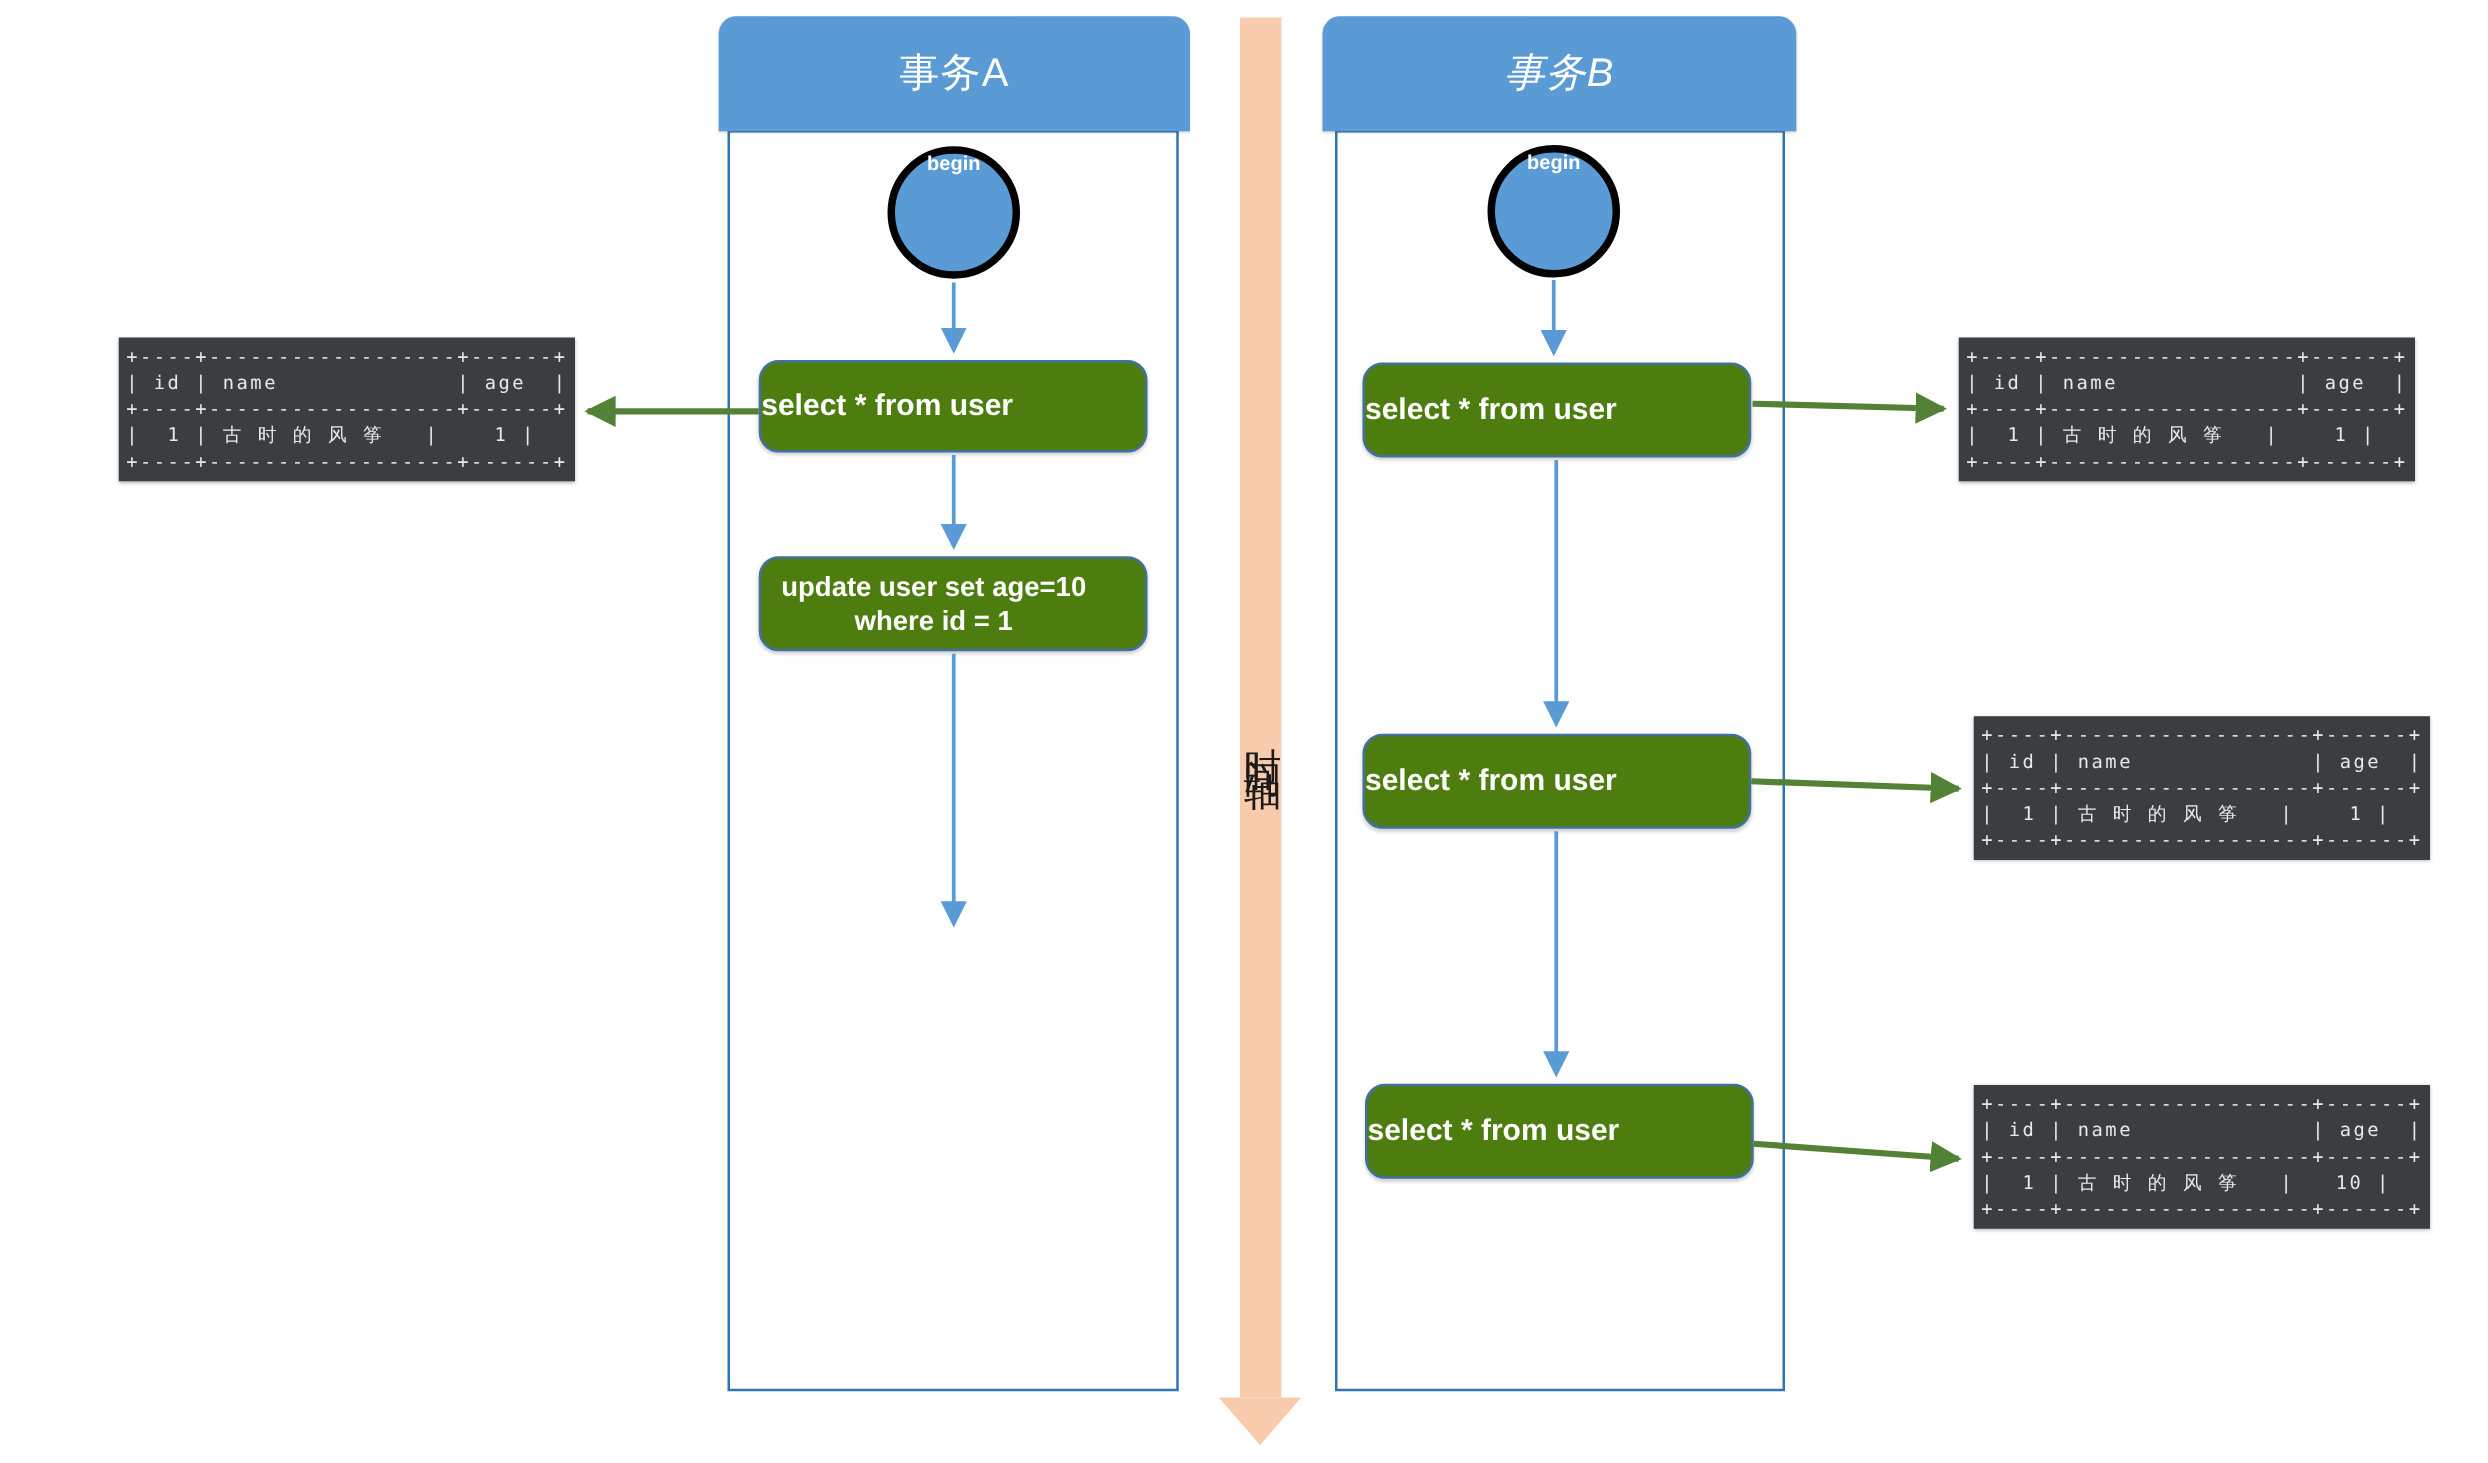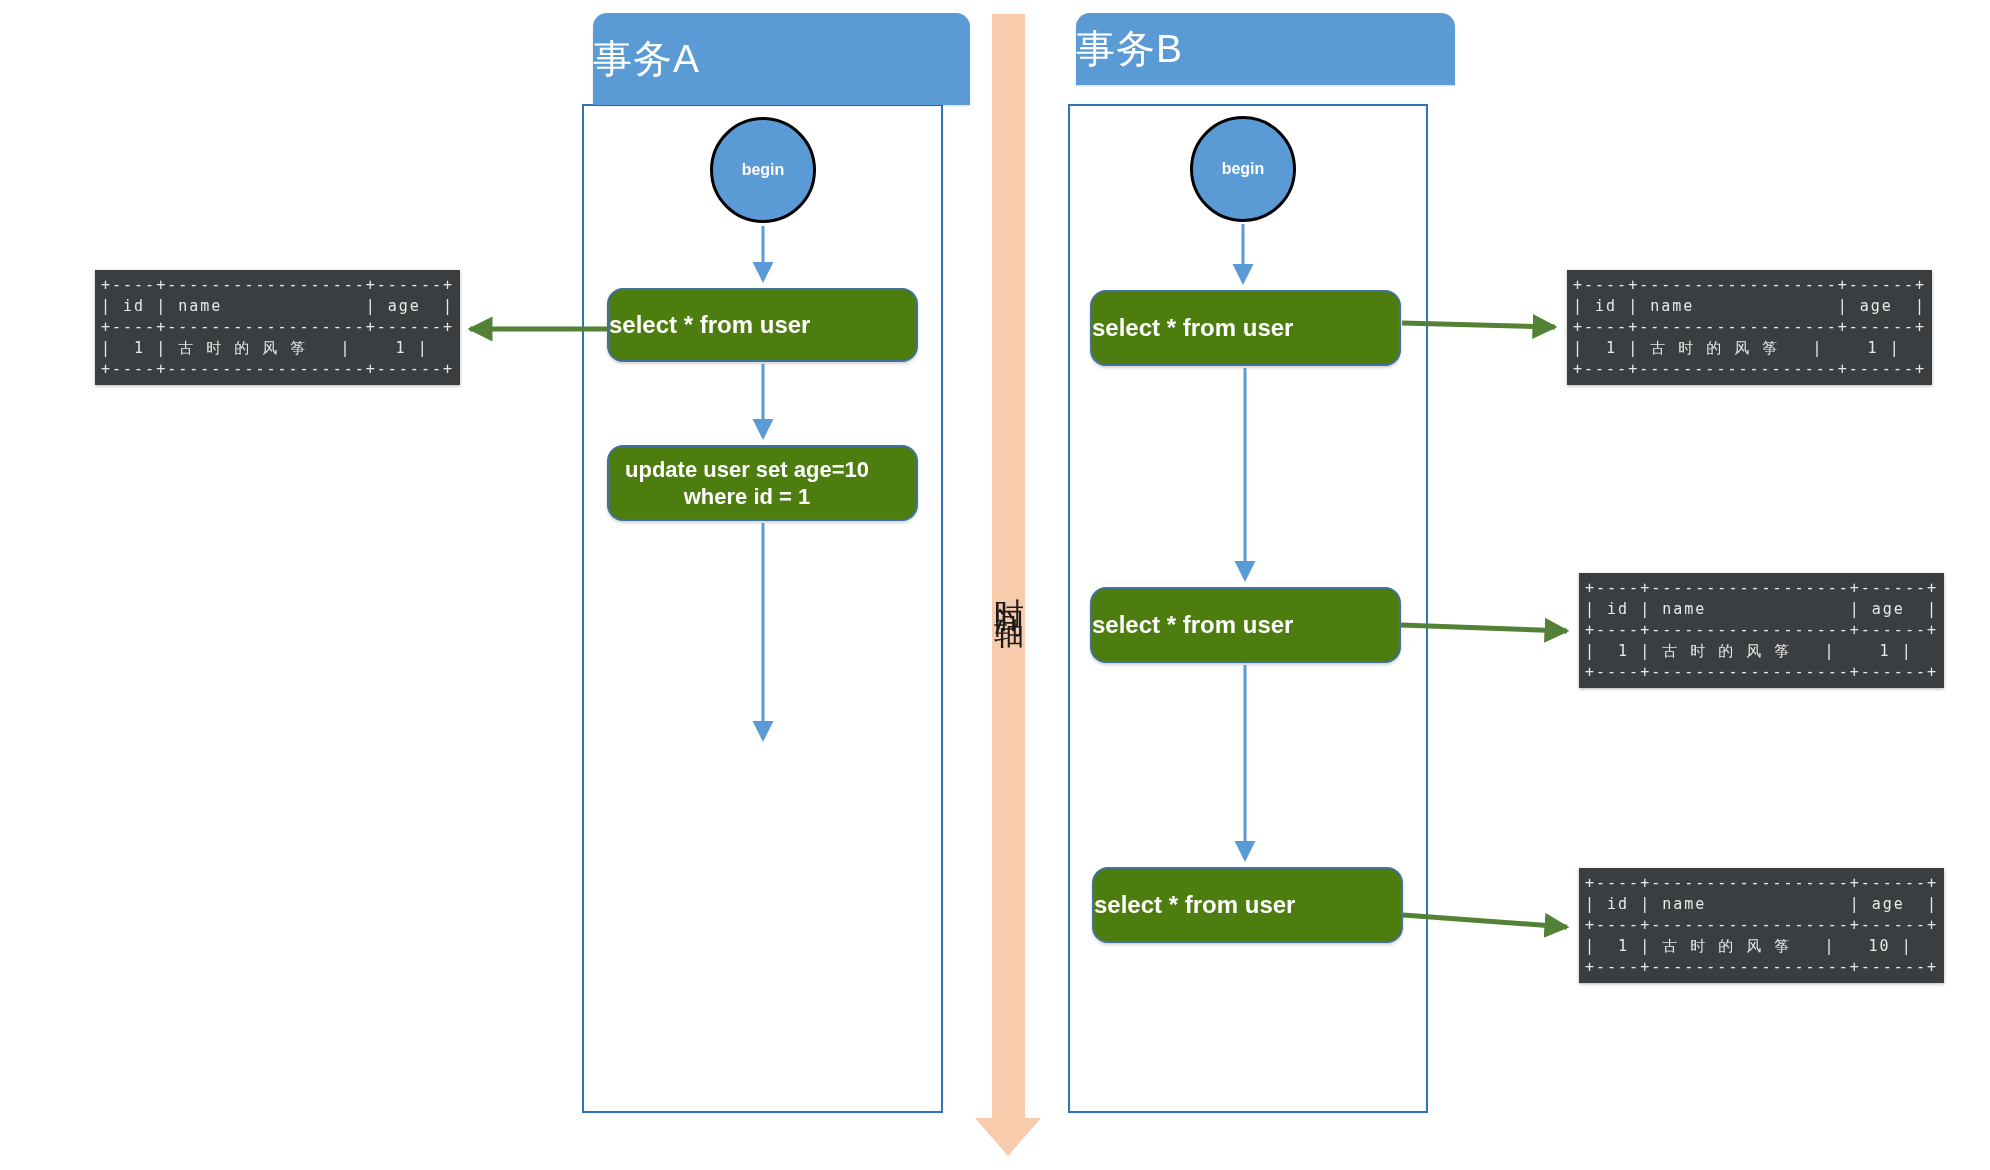--- a/index.html
+++ b/index.html
@@ -6,37 +6,36 @@
   #canvas{
     position:relative;width:1990px;height:1170px;background:#ffffff;overflow:hidden;
     font-family:"Liberation Sans",sans-serif;
   }
   
   .frame{
     position:absolute;border:2px solid #2e75b6;background:#ffffff;box-sizing:border-box;
   }
   .lane-header{
     position:absolute;background:#5b9bd5;border-radius:14px 14px 0 0;
-    display:flex;align-items:center;
-    color:#ffffff;font-size:39px;letter-spacing:1px;box-sizing:border-box;
+    display:flex;align-items:center;justify-content:center;
+    color:#ffffff;font-size:32px;letter-spacing:1px;box-sizing:border-box;
     box-shadow:0 1px 2px rgba(0,0,0,0.15);
-    margin-left:18px;
   }
   
   .node{
     position:absolute;background:#4d7c0f;border:2px solid #41719c;border-radius:16px;
     display:flex;align-items:center;justify-content:flex-start;text-align:center;
     color:#ffffff;font-weight:bold;font-size:24px;box-sizing:border-box;
     white-space:pre-line;line-height:1.25;
     box-shadow:0 2px 3px rgba(0,0,0,0.18);
   }
   .begin-circle{
     position:absolute;width:106px;height:106px;border-radius:50%;
-    background:#5b9bd5;border:3px solid #000000;box-sizing:border-box;
-    display:flex;align-items:center;justify-content:center;
+    background:#5b9bd5;border:6px solid #000000;box-sizing:border-box;
+    display:flex;justify-content:center;
     color:#ffffff;font-weight:bold;font-size:16px;
   }
   
   .term-table{
     position:absolute;background:#3a3e41;color:#e8e8e6;
     font-family:"DejaVu Sans Mono","Liberation Mono",monospace;
     font-size:15px;line-height:21px;letter-spacing:2px;
     padding:5px 6px;margin:0;box-shadow:0 1px 3px rgba(0,0,0,0.3);
   }
   .term-table pre{margin:0;font:inherit;letter-spacing:inherit;}
@@ -76,21 +75,21 @@
   <div class="node" style="left:607px;top:445px;width:311px;height:76px;font-size:22px;padding-left:16px;">
     <span>update user set age=10
 where id = 1</span>
   </div>
 
   <div class="time-axis-band"></div>
   <div class="time-axis-head"></div>
   <div class="time-axis-label">时间轴</div>
 
   <div class="frame" style="left:1068px;top:104px;width:360px;height:1009px;"></div>
-  <div class="lane-header" style="left:1058px;top:13px;width:379px;height:72px;">
+  <div class="lane-header" style="left:1058px;top:13px;width:379px;height:92px;font-style:italic;">
     <span>事务B</span>
   </div>
   <div class="begin-circle" style="left:1190px;top:116px;">
     <span>begin</span>
   </div>
   <div class="node" style="left:1090px;top:290px;width:311px;height:76px;">
     <span>select * from user</span>
   </div>
   <div class="node" style="left:1090px;top:587px;width:311px;height:76px;">
     <span>select * from user</span>

